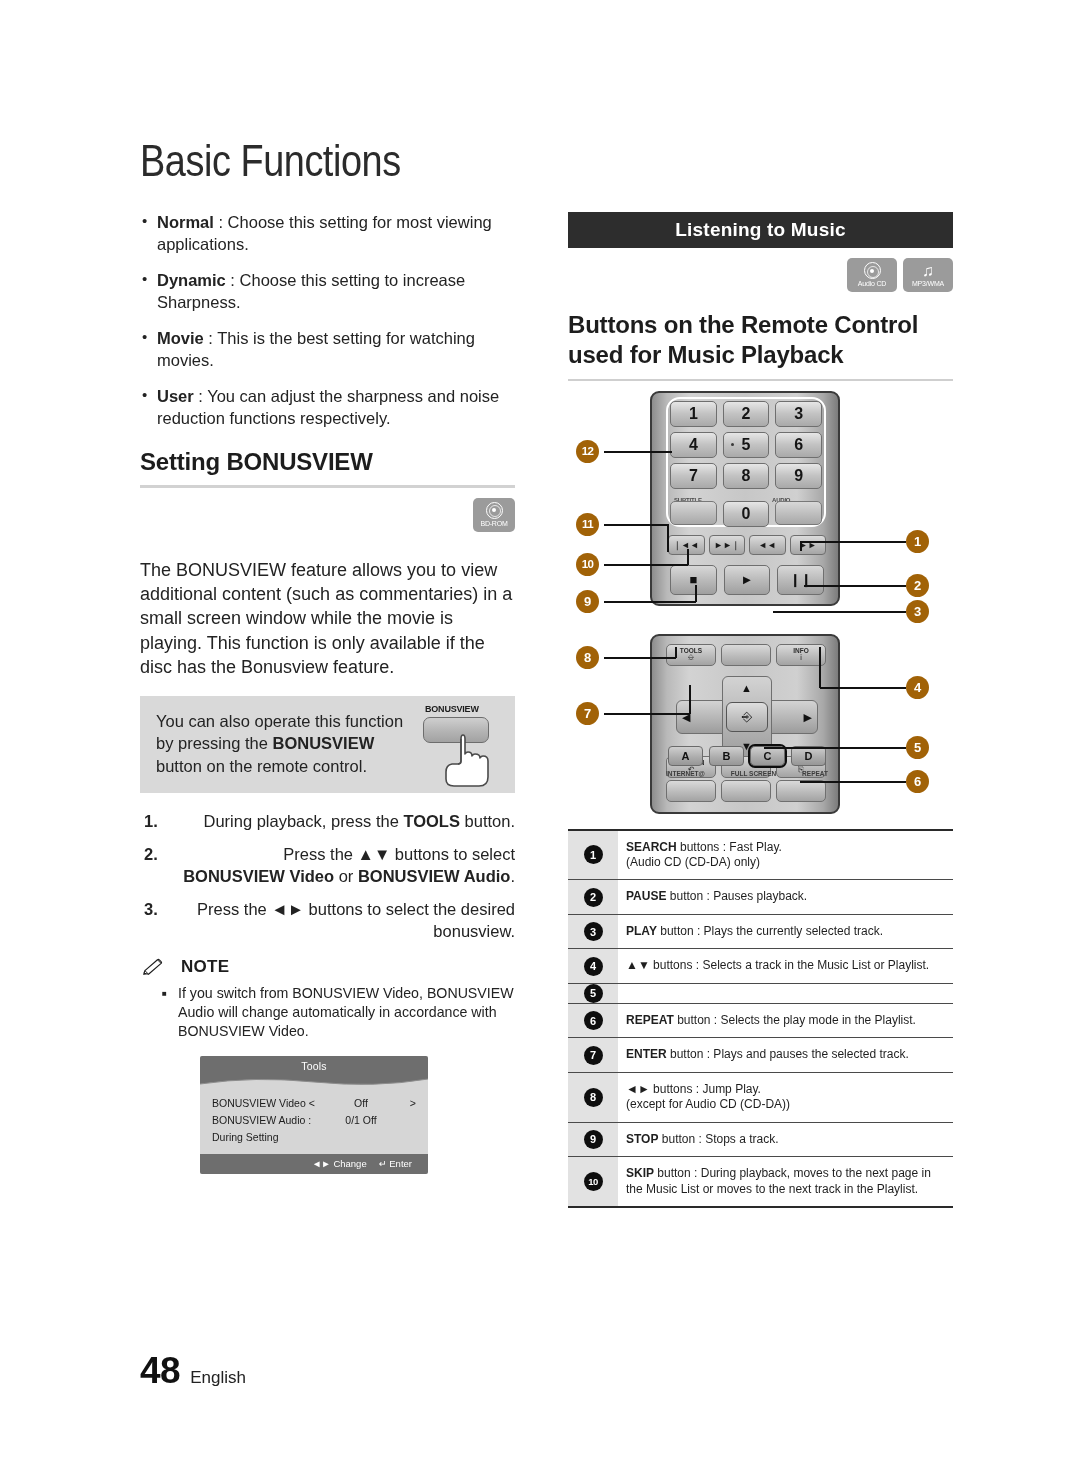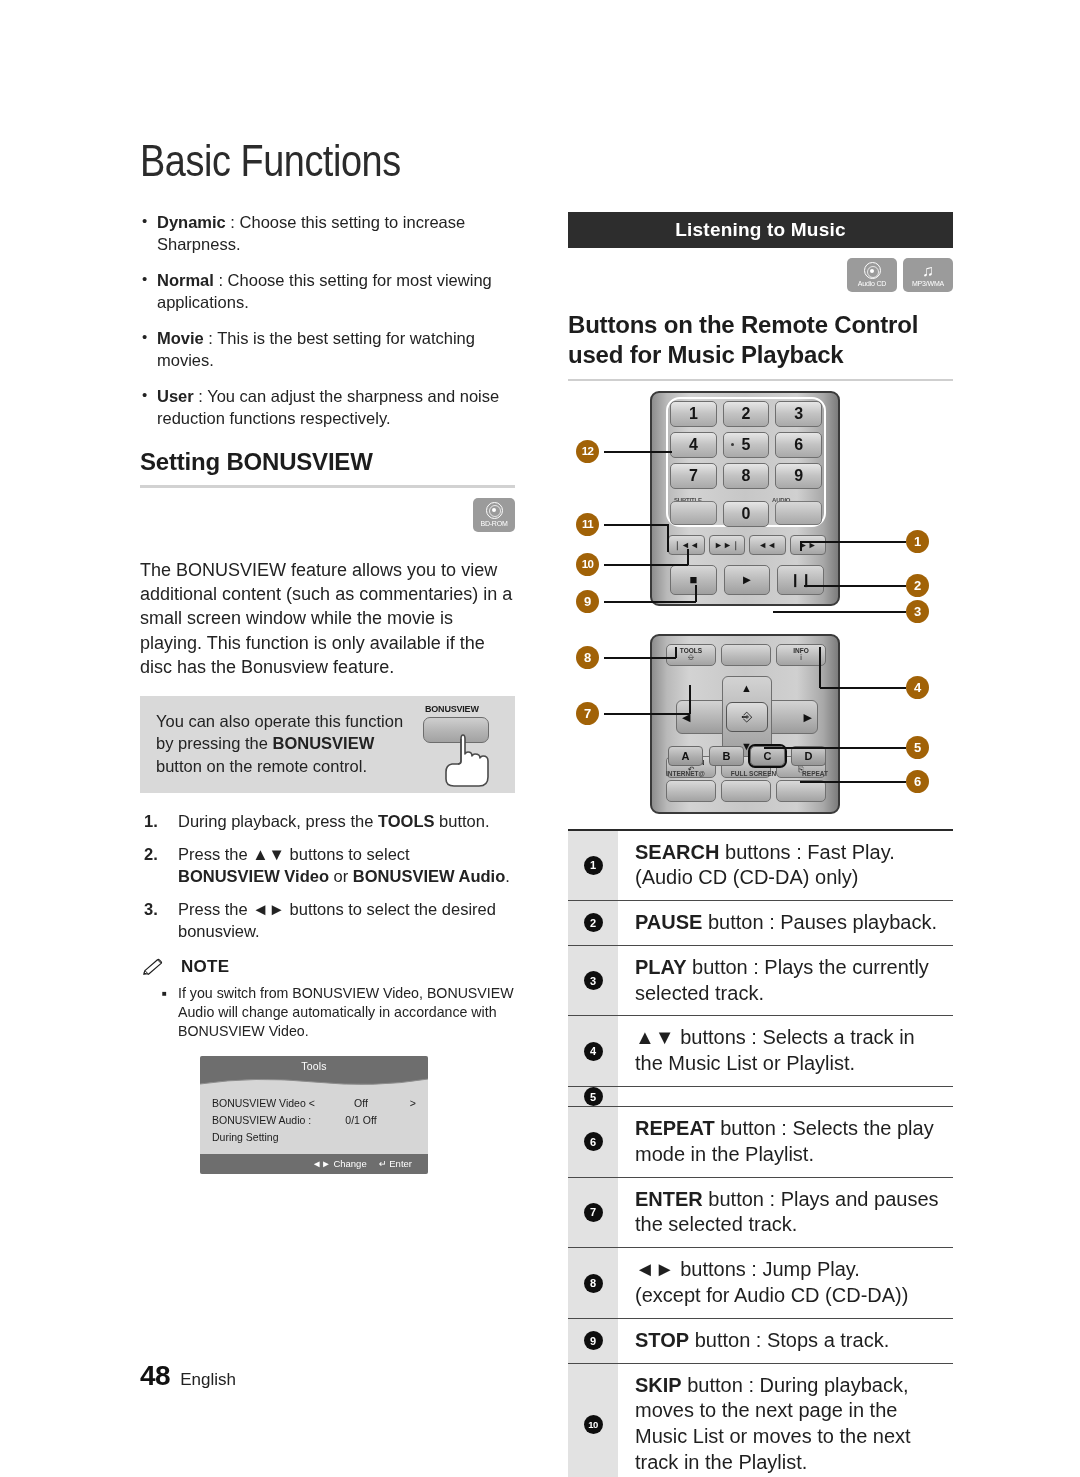--- a/index.html
+++ b/index.html
@@ -199,20 +199,21 @@
     left: 30px; top: 27px;
     width: 58px; height: 58px;
   }
 
   
   ol.steps {
     list-style: none;
     margin: 18px 0 0 0;
     padding: 0;
     counter-reset: step;
+    text-align: right;
   }
   ol.steps li {
     position: relative;
     padding-left: 38px;
     margin-bottom: 11px;
     font-size: 16.5px;
     line-height: 1.33;
     color: #232323;
   }
   ol.steps li:before {
@@ -591,59 +592,59 @@
     background: #0e0e0e;
     color: #fff;
     font-size: 11px;
     font-weight: bold;
     display:flex; align-items:center; justify-content:center;
     font-family: "Liberation Sans", sans-serif;
   }
   .fnum .circ.two-d { font-size: 9.5px; letter-spacing:-0.5px;}
   .ftext {
     flex: 1;
-    padding: 9px 10px 9px 17px;
-    font-size: 20px;
+    padding: 9px 10px 9px 8px;
+    font-size: 12px;
     line-height: 1.29;
     color: #1f1f1f;
   }
   .ftext b { font-weight: bold; }
 
   
   .footer {
     position: absolute;
     left: 140px;
     bottom: 85px;
     display: flex;
     align-items: baseline;
     gap: 10px;
   }
   .footer .pno {
-    font-size: 28px;
+    font-size: 37px;
     font-weight: bold;
     color: #111111;
     letter-spacing: -0.5px;
   }
   .footer .lang {
     font-size: 17px;
     color: #222222;
   }
 </style>
 </head>
 <body>
 
 <div class="page">
 
   <div class="chapter-title">Basic Functions</div>
 
   <div class="col-left">
 
     <ul class="bullets" id="bulletList">
+        <li><b>Normal</b><span> : Choose this setting for most viewing applications.</span></li>
         <li><b>Dynamic</b><span> : Choose this setting to increase Sharpness.</span></li>
-        <li><b>Normal</b><span> : Choose this setting for most viewing applications.</span></li>
         <li><b>Movie</b><span> : This is the best setting for watching movies.</span></li>
         <li><b>User</b><span> : You can adjust the sharpness and noise reduction functions respectively.</span></li>
       </ul>
 
     <div class="sec-head">Setting BONUSVIEW</div>
     <div class="rule"></div>
 
     <div class="badge-row">
       <div class="badge">
         <span class="disc-glyph"></span>

